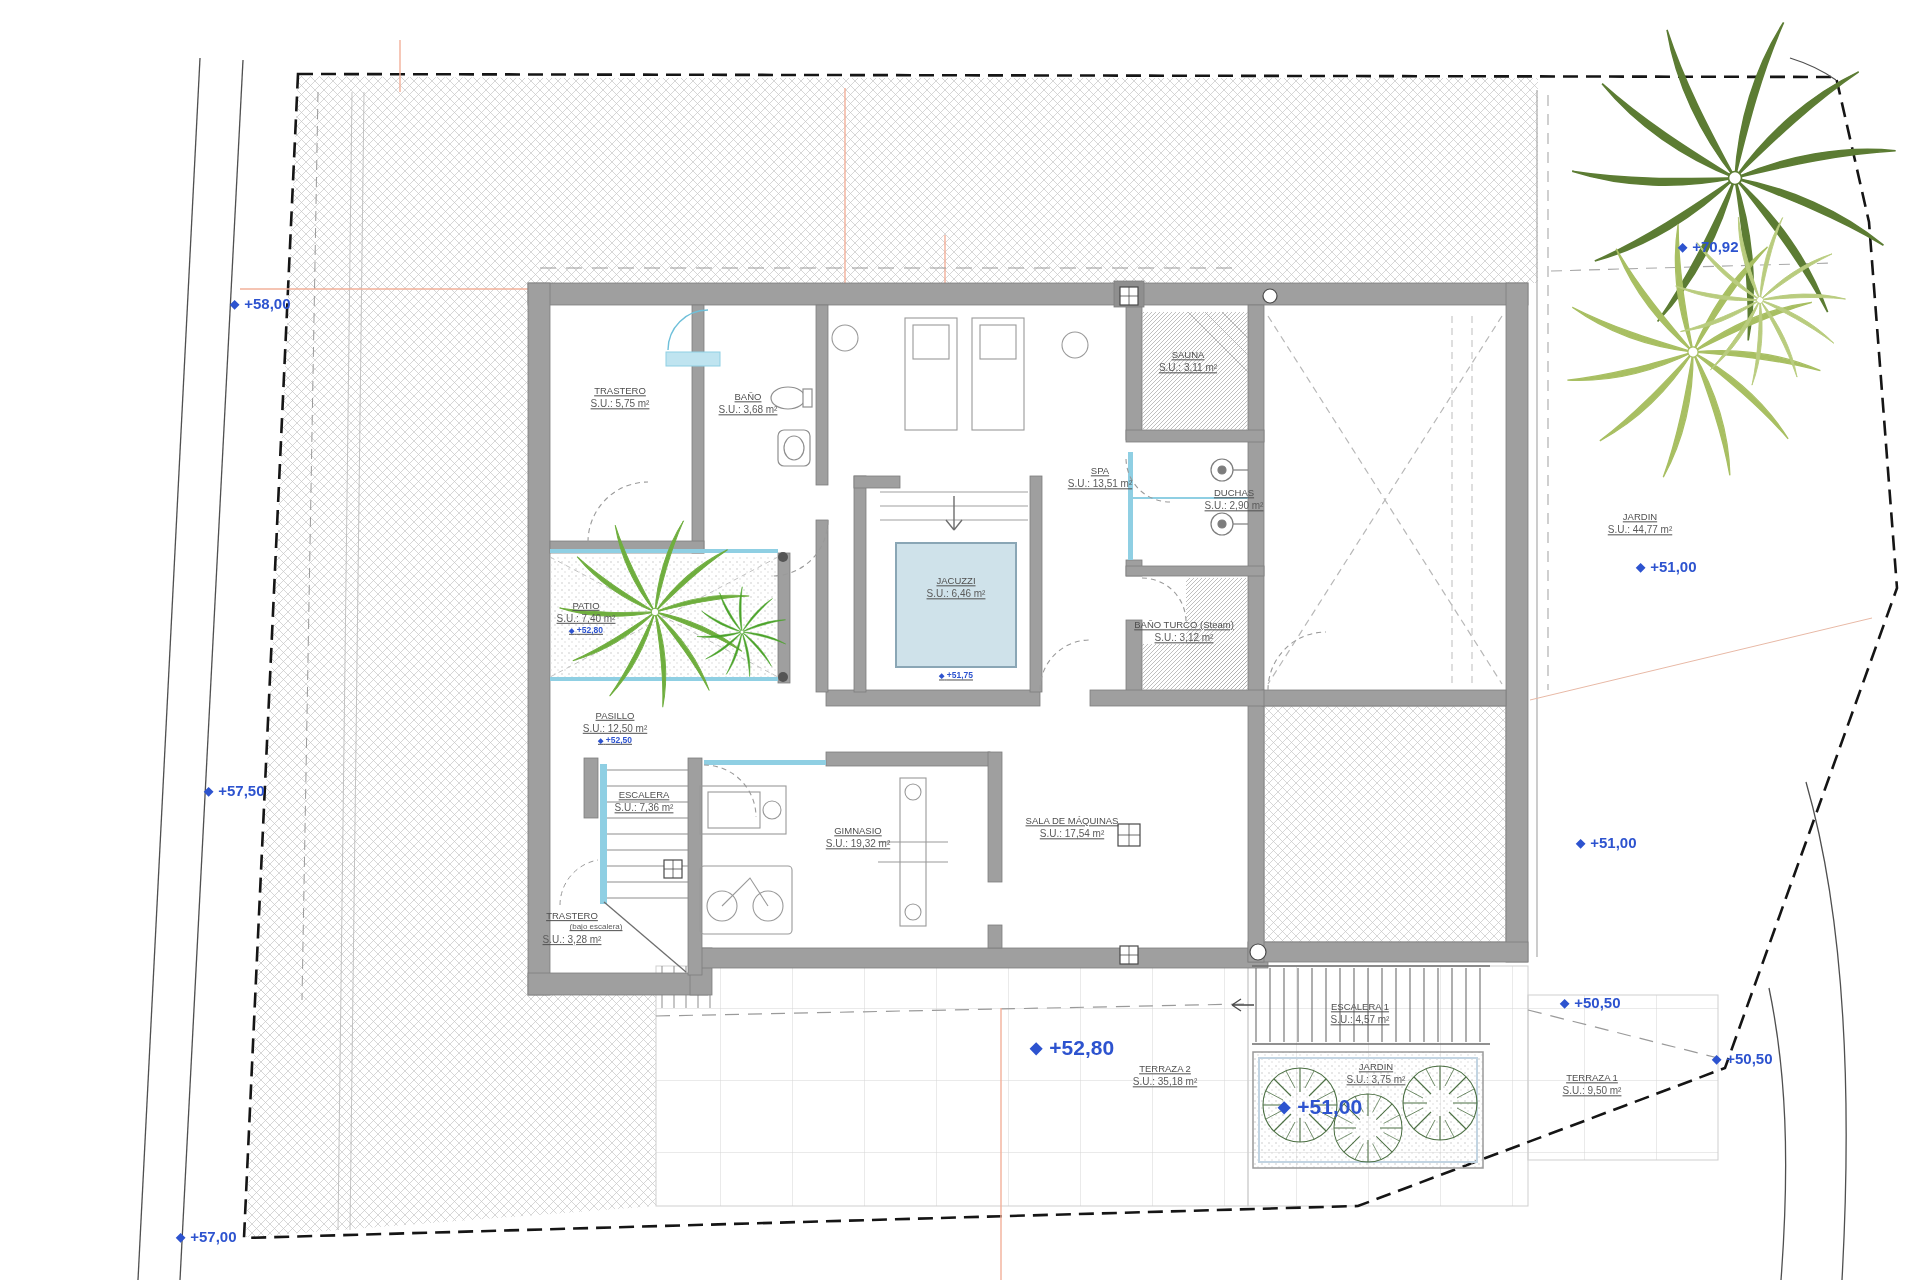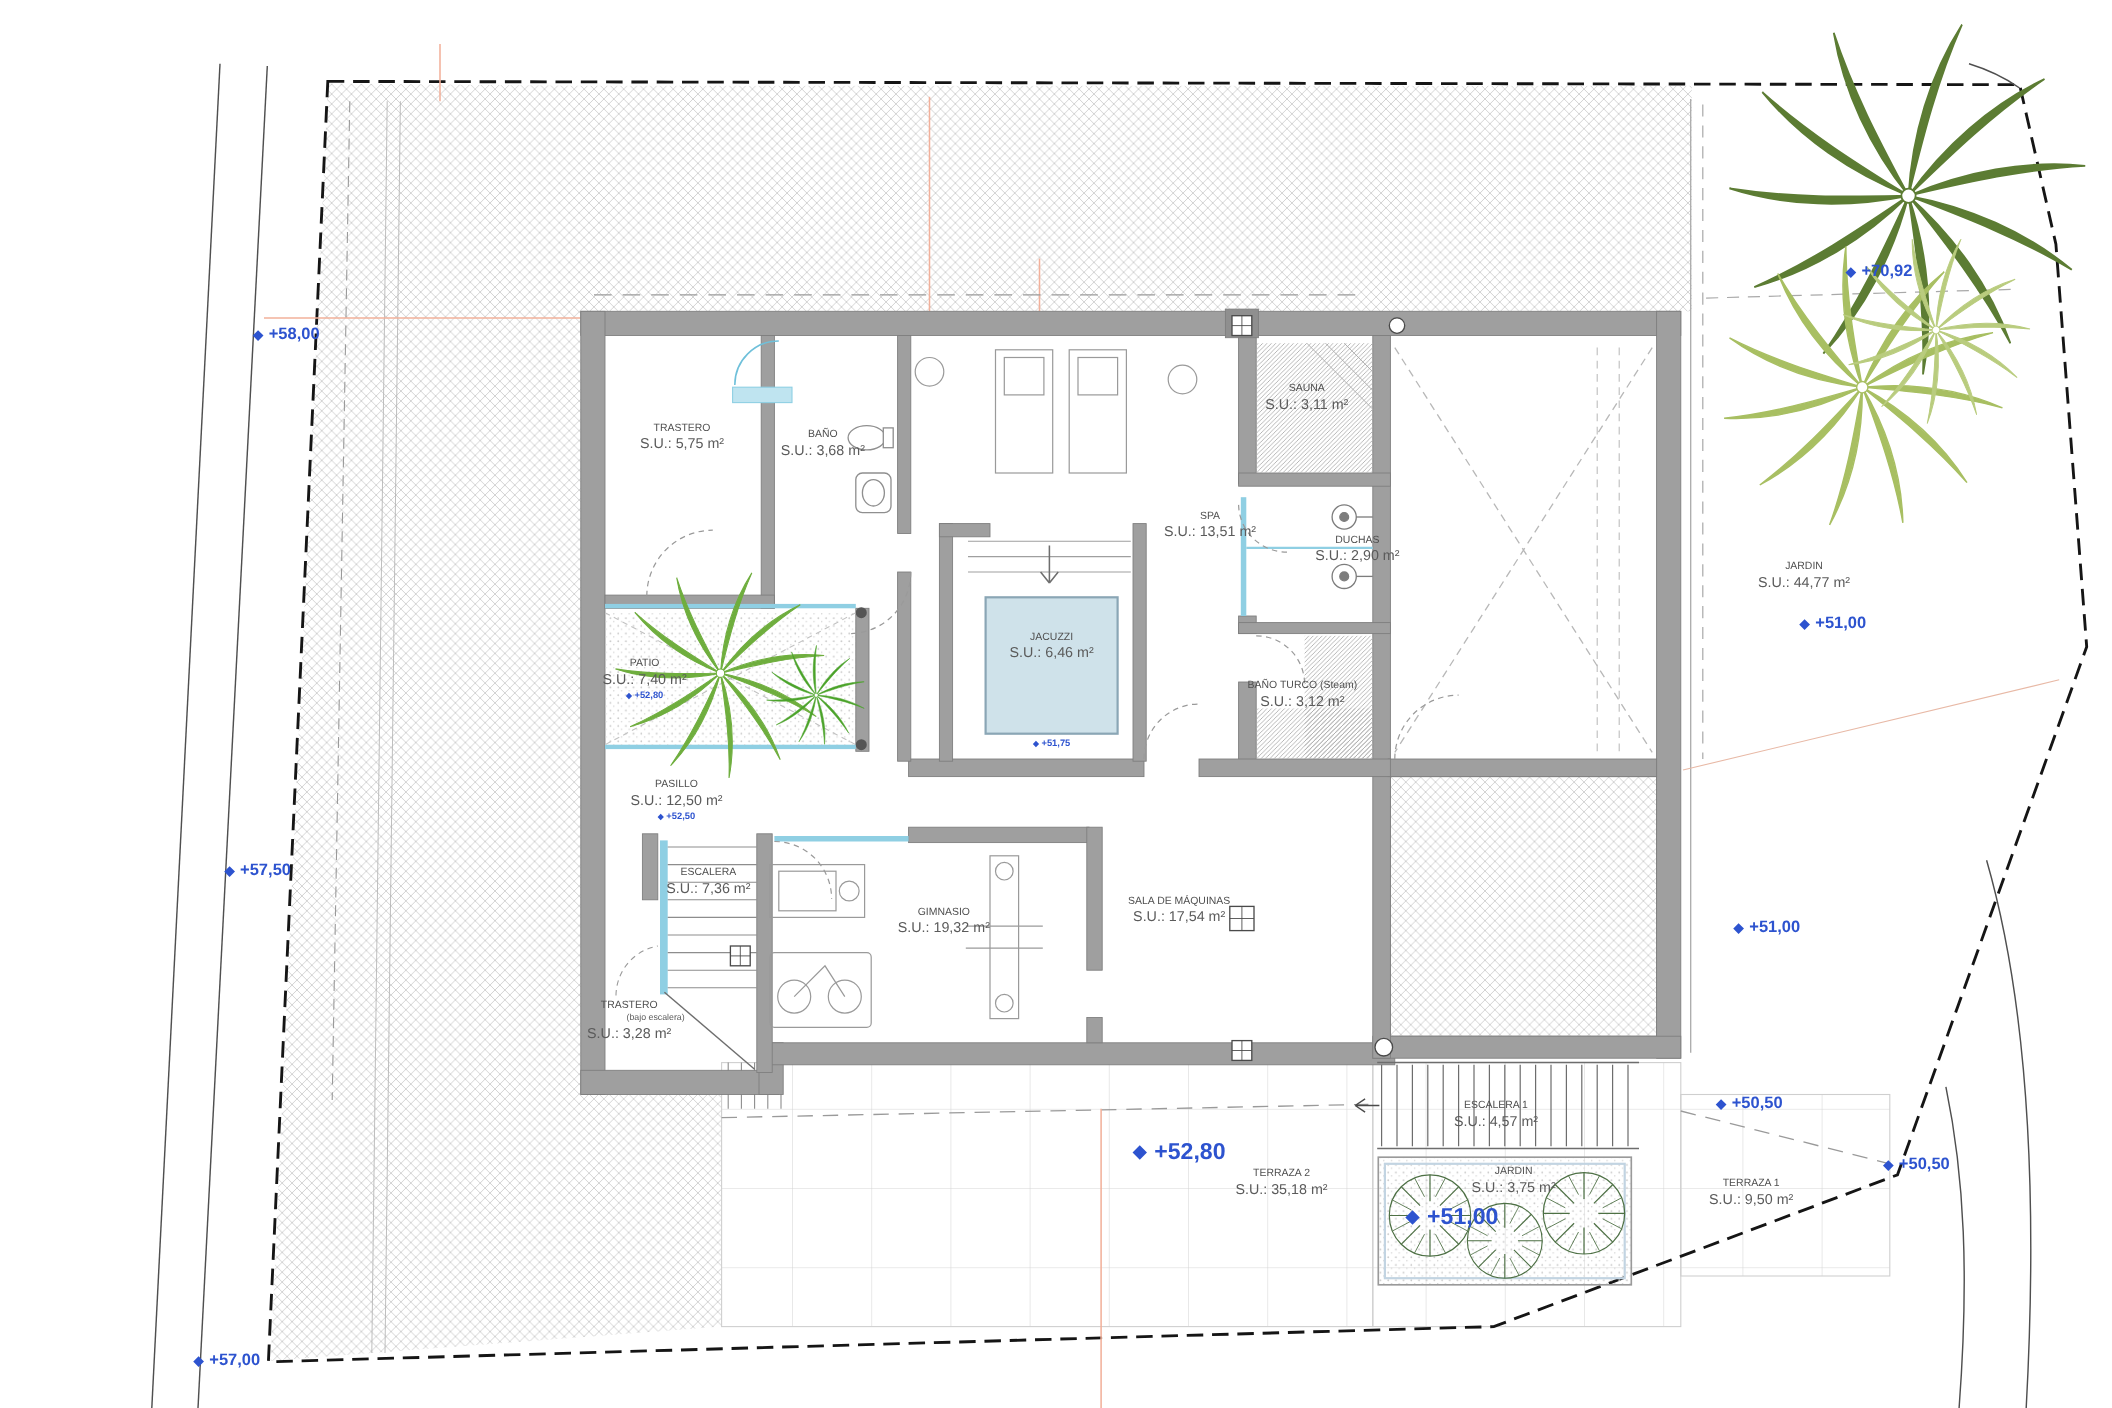--- a/index.html
+++ b/index.html
@@ -1,22 +1,22 @@
 <!DOCTYPE html>
 <html><head>
 <meta charset="utf-8">
 <style>
   html,body{margin:0;padding:0;background:#ffffff;}
   #canvas{position:relative;width:1920px;height:1280px;background:#fff;overflow:hidden;
           font-family:"Liberation Sans",sans-serif;}
   #scene{position:absolute;left:0;top:0;}
   
   .rl{position:absolute;transform:translate(-50%,-50%);text-align:center;
-      font:400 9.5px "Liberation Sans",sans-serif;color:#4f4f4f;line-height:1.3;white-space:nowrap;}
-  .rl .ar{font-size:13px;color:#5b5b5b;}
+      font:400 9.5px "Liberation Sans",sans-serif;color:#4f4f4f;line-height:1.3;white-space:nowrap;text-decoration:underline;}
+  .rl .ar{font-size:10px;color:#5b5b5b;}
   .rl .sub{font-size:8px;color:#5b5b5b;padding-left:48px;}
   .rl .mk{color:#2d53cf;font-size:8.5px;font-weight:700;}
   .rl .mk .d{font-size:7px;}
   
   .lvl{position:absolute;display:flex;align-items:center;gap:5px;color:#2d53cf;
        font:600 15px "Liberation Sans",sans-serif;white-space:nowrap;}
   .lvl .d{font-size:12px;line-height:1;}
   .lvl.big{font-size:21px;gap:7px;}
   .lvl.big .d{font-size:16px;}
 </style>

